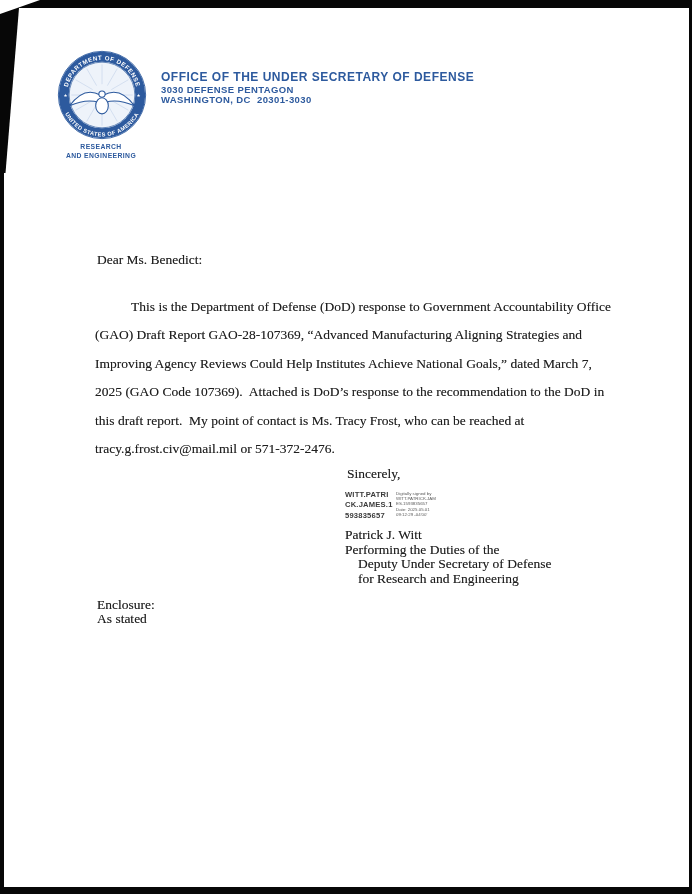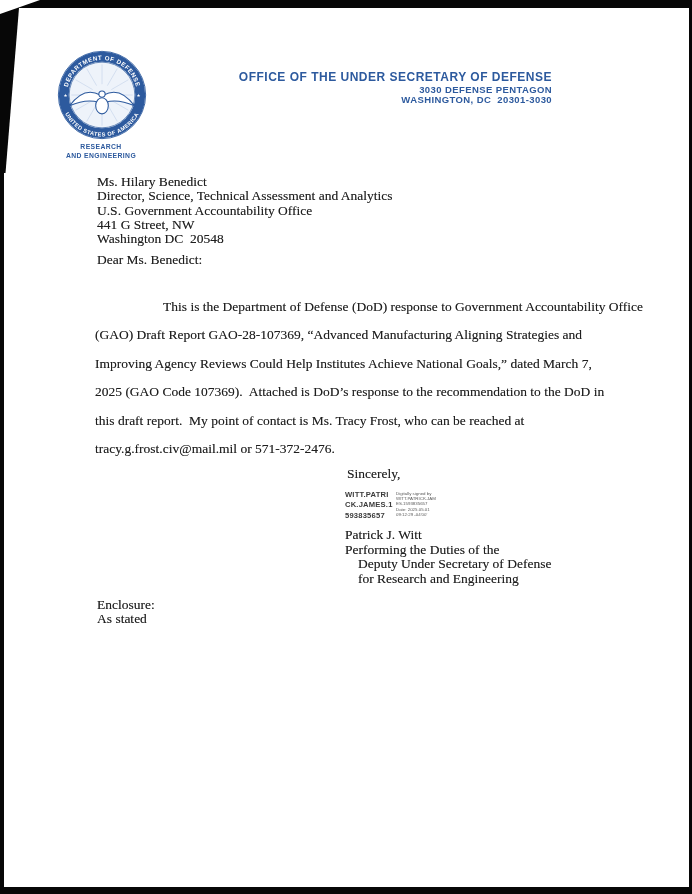--- a/index.html
+++ b/index.html
@@ -39,39 +39,40 @@
   .seal-caption {
     left: 43px; top: 134px; width: 108px;
     text-align: center;
     font-family: "Liberation Sans", sans-serif;
     font-weight: bold;
     font-size: 6.8px; line-height: 9.3px;
     letter-spacing: 0.4px;
     color: var(--letterhead-blue, #2d5a9e);
   }
   .header-center {
-    left: 148px; top: 63px; width: 400px;
-    text-align: right;
+    left: 141px; top: 63px; width: 400px;
+    text-align: left;
     font-family: "Liberation Sans", sans-serif;
     font-weight: bold;
     color: var(--letterhead-blue, #2d5a9e);
+    padding-left: 16px;
   }
   .office-line { font-size: 12px; line-height: 13px; letter-spacing: 0.5px; }
   .hq-line { font-size: 9.5px; line-height: 10px; letter-spacing: 0.4px; margin-top: 0.5px; }
 
   
   .serif {
     color: var(--body-text, #1f1f1f);
     font-size: 13.5px;
     text-shadow: 0 0 0.4px rgba(20,20,20,0.45);
   }
   .recipient { left: 93px; top: 167px; line-height: 14.3px; }
   .salutation { left: 93px; top: 245px; line-height: 14.3px; }
   .body-para { left: 91px; top: 285px; width: 580px; line-height: 28.4px; }
-  .body-line.indent-first { text-indent: 36px; text-align: center; }
+  .body-line.indent-first { text-indent: 36px; }
 
   .sincerely { left: 343px; top: 458px; }
 
   .stamp-name {
     left: 341px; top: 482px; width: 52px;
     font-family: "Liberation Sans", sans-serif;
     font-weight: bold;
     font-size: 7.6px; line-height: 10.4px;
     letter-spacing: 0.2px;
     color: #3b3b3b;
@@ -137,27 +138,20 @@
     <div>RESEARCH</div>
     <div>AND ENGINEERING</div>
   </div>
 
   <div class="abs header-center">
     <div class="office-line">OFFICE OF THE UNDER SECRETARY OF DEFENSE</div>
     <div class="hq-line pre">3030 DEFENSE PENTAGON</div>
     <div class="hq-line pre">WASHINGTON, DC  20301-3030</div>
   </div>
 
-  <div class="abs serif recipient">
-    <div class="pre">Ms. Hilary Benedict</div>
-    <div class="pre">Director, Science, Technical Assessment and Analytics</div>
-    <div class="pre">U.S. Government Accountability Office</div>
-    <div class="pre">441 G Street, NW</div>
-    <div class="pre">Washington DC  20548</div>
-  </div>
 
   <div class="abs serif salutation">Dear Ms. Benedict:</div>
 
   <div class="abs serif body-para">
     <div class="body-line indent-first pre">This is the Department of Defense (DoD) response to Government Accountability Office</div>
     <div class="body-line pre">(GAO) Draft Report GAO-28-107369, “Advanced Manufacturing Aligning Strategies and</div>
     <div class="body-line pre">Improving Agency Reviews Could Help Institutes Achieve National Goals,” dated March 7,</div>
     <div class="body-line pre">2025 (GAO Code 107369).  Attached is DoD’s response to the recommendation to the DoD in</div>
     <div class="body-line pre">this draft report.  My point of contact is Ms. Tracy Frost, who can be reached at</div>
     <div class="body-line pre">tracy.g.frost.civ@mail.mil or 571-372-2476.</div>

